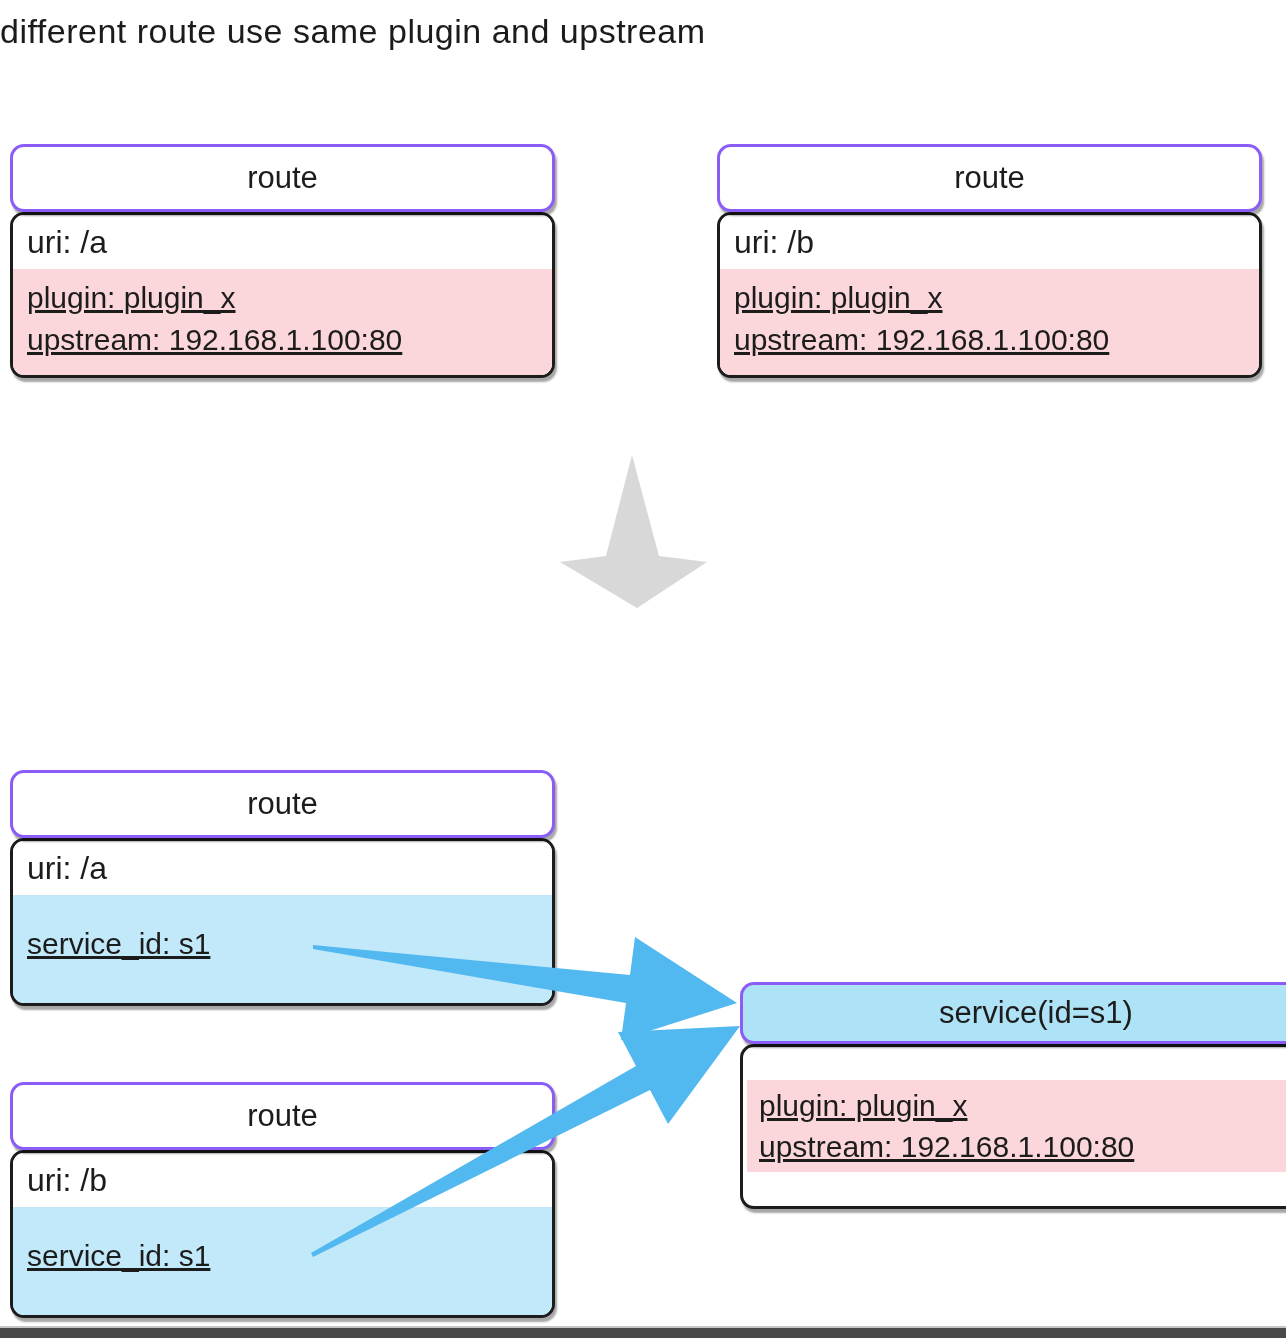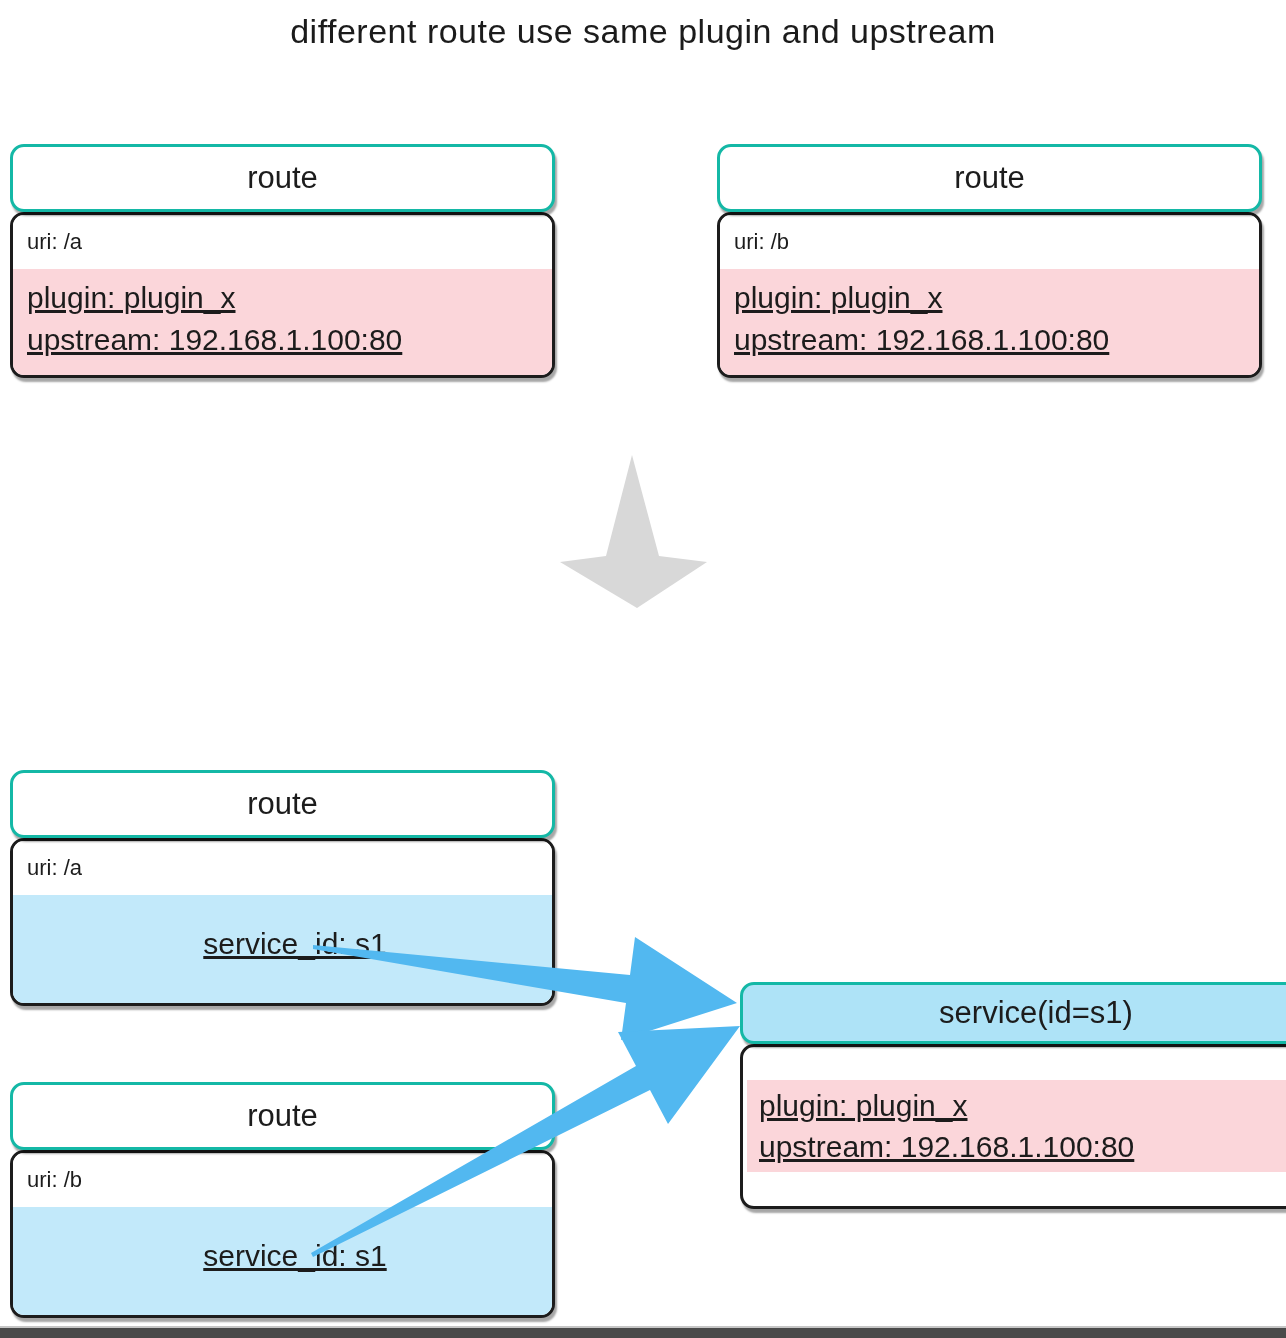--- a/index.html
+++ b/index.html
@@ -9,34 +9,33 @@
     height:1338px;
     background:#ffffff;
     font-family:"Liberation Sans", sans-serif;
     color:#1c1c1c;
     overflow:hidden;
   }
   .title {
     position:absolute;
     left:0;
     width:100%;
-    text-align:center;
     font-size:34px;
     font-weight:400;
     letter-spacing:0.5px;
     color:#1b1b1b;
   }
   .title-top { top:12px; }
   .title-mid { top:676px; }
 
   .card { position:absolute; box-sizing:border-box; }
   .card * { box-sizing:border-box; }
 
   .card-header {
-    border:3px solid #14b8a6;
+    border:3px solid #8b5cf6;
     border-radius:14px;
     background:#ffffff;
     text-align:center;
     font-size:31px;
     box-shadow:2px 4px 2px rgba(0,0,0,0.35);
     position:relative;
     z-index:2;
   }
   .route-card .card-header { height:68px; line-height:62px; }
 
@@ -47,35 +46,34 @@
     overflow:hidden;
     box-shadow:2px 4px 2px rgba(0,0,0,0.35);
     position:relative;
     z-index:1;
   }
 
   .row-uri {
     height:54px;
     line-height:54px;
     padding-left:14px;
-    font-size:22px;
+    font-size:32px;
     background:#ffffff;
   }
 
   .section { font-size:30px;text-decoration:underline; }
   .section .line { line-height:42px; white-space:nowrap; }
 
   .section-pink {
     background:#fbd6da;
     padding:8px 0 14px 14px;
   }
   .section-blue {
     background:#c2e9fa;
-    padding:28px 0 38px 25px;
-    text-align:center;
+    padding:28px 0 38px 14px;
   }
 
   
   .service-header {
     background:#aee3f7;
     height:62px;
     line-height:56px;
   }
   .service-body { padding:33px 0 34px 0; }
   .service-stripe {

